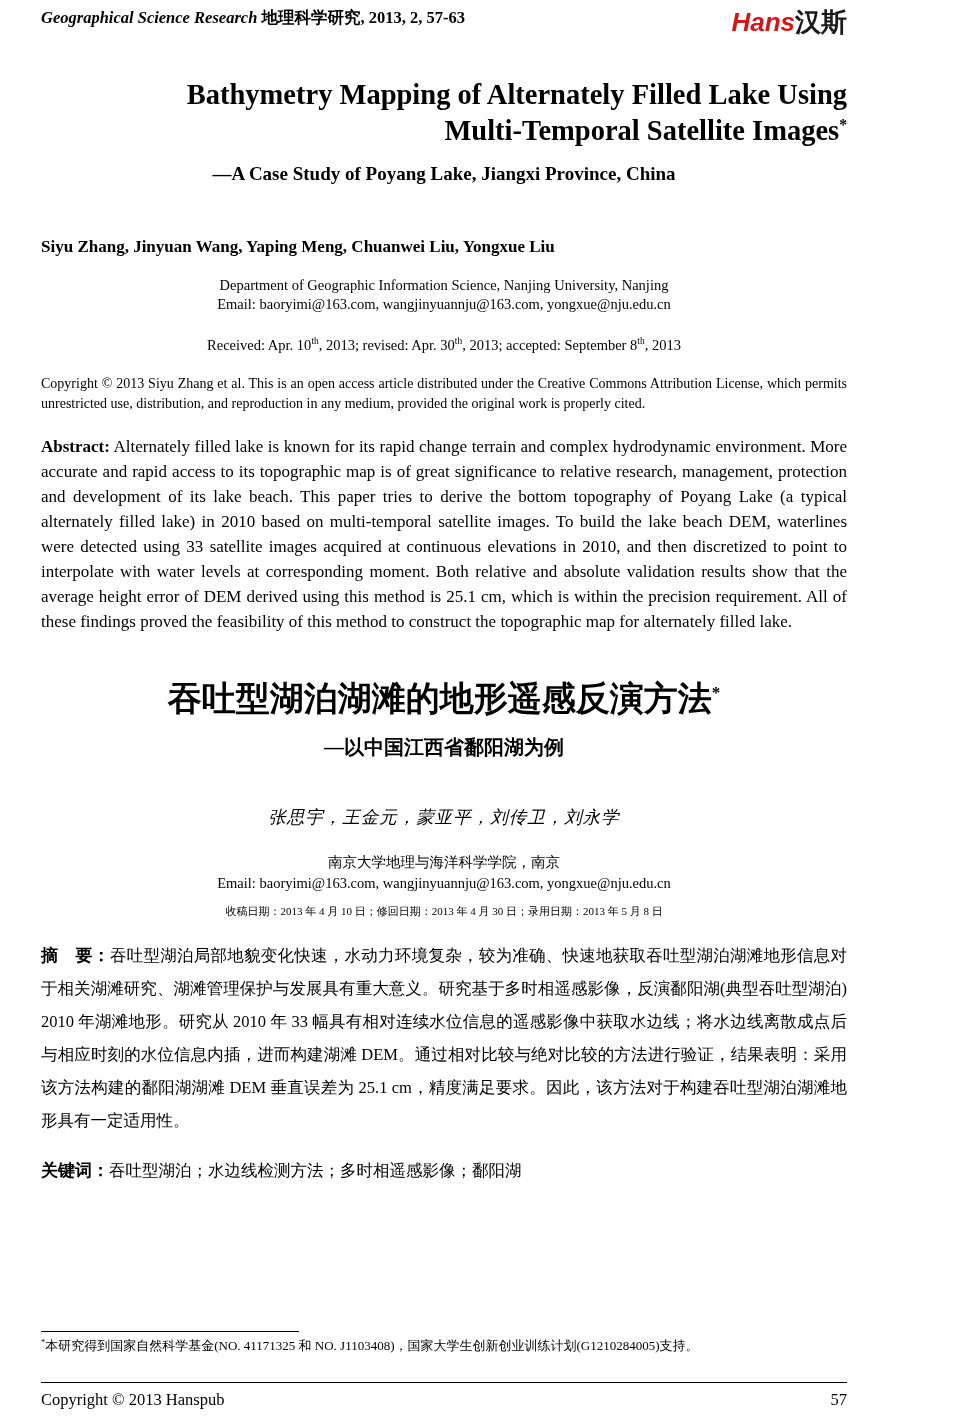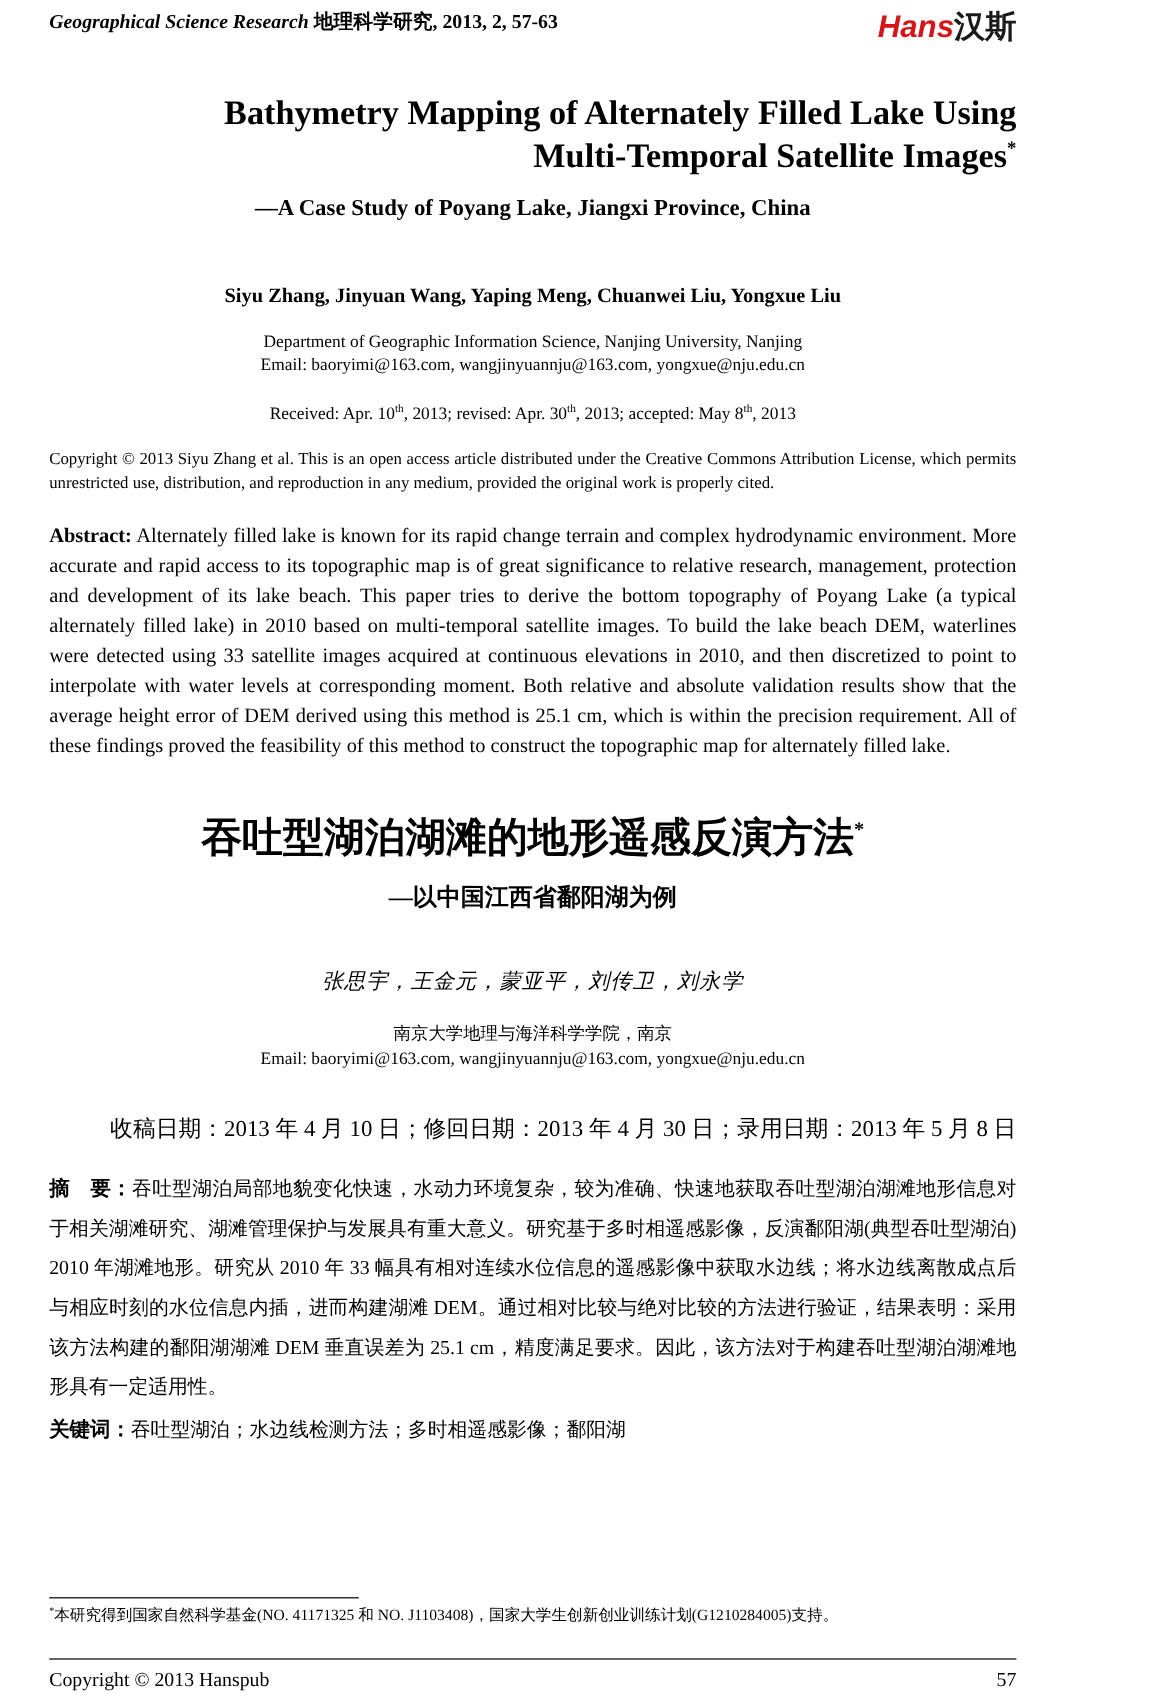--- a/index.html
+++ b/index.html
@@ -16,39 +16,39 @@
   .published { margin-left:10px; }
   .logo { font-size:26px; font-weight:bold; white-space:nowrap; line-height:1; padding-top:1px;
           font-family:"Liberation Sans","DejaVu Sans",sans-serif; }
   .logo-latin { color:#d61518; font-style:italic; }
   .logo-cjk { color:#1a1a1a; }
 
   
   .title { text-align:right; font-size:28.5px; line-height:1.26; margin-top:42px; font-weight:bold; }
   .title sup { font-size:0.55em; }
   .subtitle { text-align:center; font-size:19px; font-weight:bold; margin-top:14px; }
-  .authors { text-align:center; font-size:17px; font-weight:bold; margin-top:52px; }
+  .authors { font-size:17px; font-weight:bold; margin-top:52px; }
   .affil-block { text-align:center; font-size:14.5px; margin-top:19px; line-height:1.32; }
   .received { text-align:center; font-size:14.5px; margin-top:22px; }
   .received sup, .fn-sup { font-size:0.65em; vertical-align:super; }
   .copyright { font-size:14px; text-align:justify; margin-top:20px; line-height:1.42; }
   .abstract { font-size:17px; line-height:25px; text-align:justify; margin-top:20px; }
   .abstract .lbl, .keywords .lbl { font-weight:bold; }
   .keywords { font-size:17px; line-height:25px; margin-top:14px; padding-left:97px; text-indent:-97px; }
 
   
   .cn-title { text-align:center; font-size:34px; font-weight:bold; margin-top:44px; line-height:1.25; }
   .cn-title sup { font-size:0.5em; }
   .cn-subtitle { text-align:center; font-size:20px; font-weight:bold; margin-top:14px; }
   .cn-authors { text-align:center; font-size:17.5px; margin-top:44px; font-style:italic; letter-spacing:1px; }
   .cn-affil-block { text-align:center; font-size:14.5px; margin-top:23px; line-height:1.45; }
-  .cn-dates { text-align:right; font-size:19px; margin-top:34px; }
+  .cn-dates { text-align:center; font-size:11px; margin-top:10px; }
   .cn-abstract { font-size:16.5px; line-height:33px; text-align:justify; margin-top:20px; }
   .cn-abstract .lbl { font-weight:bold; font-family:"Liberation Sans","DejaVu Sans",sans-serif; font-size:17px; }
-  .cn-keywords { font-size:16.5px; margin-top:8px; }
+  .cn-keywords { font-size:16.5px; margin-top:22px; }
   .cn-keywords .lbl { font-weight:bold; font-family:"Liberation Sans","DejaVu Sans",sans-serif; font-size:17px; }
 
   
   .footnote-area { position:absolute; left:41px; right:41px; top:1331px; }
   .fn-rule { width:258px; border-top:1px solid #000; margin-bottom:5px; }
   .footnote { font-size:13px; line-height:1.4; }
   .footer { position:absolute; left:41px; right:41px; top:1382px; border-top:1px solid #000;
             padding-top:7px; display:flex; justify-content:space-between; font-size:16.5px; }
 </style>
 </head>
@@ -76,21 +76,21 @@
   <div class="subtitle">—A Case Study of Poyang Lake, Jiangxi Province, China</div>
 
   <div class="authors">Siyu Zhang, Jinyuan Wang, Yaping Meng, Chuanwei Liu, Yongxue Liu</div>
 
   <div class="affil-block">
     <div>Department of Geographic Information Science, Nanjing University, Nanjing</div>
     <div>Email: baoryimi@163.com, wangjinyuannju@163.com, yongxue@nju.edu.cn</div>
   </div>
 
   <div class="received">
-    <span>Received: Apr. 10</span><sup>th</sup><span>, 2013; revised: Apr. 30</span><sup>th</sup><span>, 2013; accepted: May 8</span><sup>th</sup><span>, 2013</span>
+    <span>Received: Apr. 10</span><sup>th</sup><span>, 2013; revised: Apr. 30</span><sup>th</sup><span>, 2013; accepted: September 8</span><sup>th</sup><span>, 2013</span>
   </div>
 
   <p class="copyright">Copyright © 2013 Siyu Zhang et al. This is an open access article distributed under the Creative Commons Attribution License, which permits unrestricted use, distribution, and reproduction in any medium, provided the original work is properly cited.</p>
 
   <p class="abstract"><span class="lbl">Abstract:</span> <span>Alternately filled lake is known for its rapid change terrain and complex hydrodynamic environment. More accurate and rapid access to its topographic map is of great significance to relative research, management, protection and development of its lake beach. This paper tries to derive the bottom topography of Poyang Lake (a typical alternately filled lake) in 2010 based on multi-temporal satellite images. To build the lake beach DEM, waterlines were detected using 33 satellite images acquired at continuous elevations in 2010, and then discretized to point to interpolate with water levels at corresponding moment. Both relative and absolute validation results show that the average height error of DEM derived using this method is 25.1 cm, which is within the precision requirement. All of these findings proved the feasibility of this method to construct the topographic map for alternately filled lake.</span></p>
 
 
   <h2 class="cn-title"><span>吞吐型湖泊湖滩的地形遥感反演方法</span><sup>*</sup></h2>
 
   <div class="cn-subtitle">—以中国江西省鄱阳湖为例</div>

